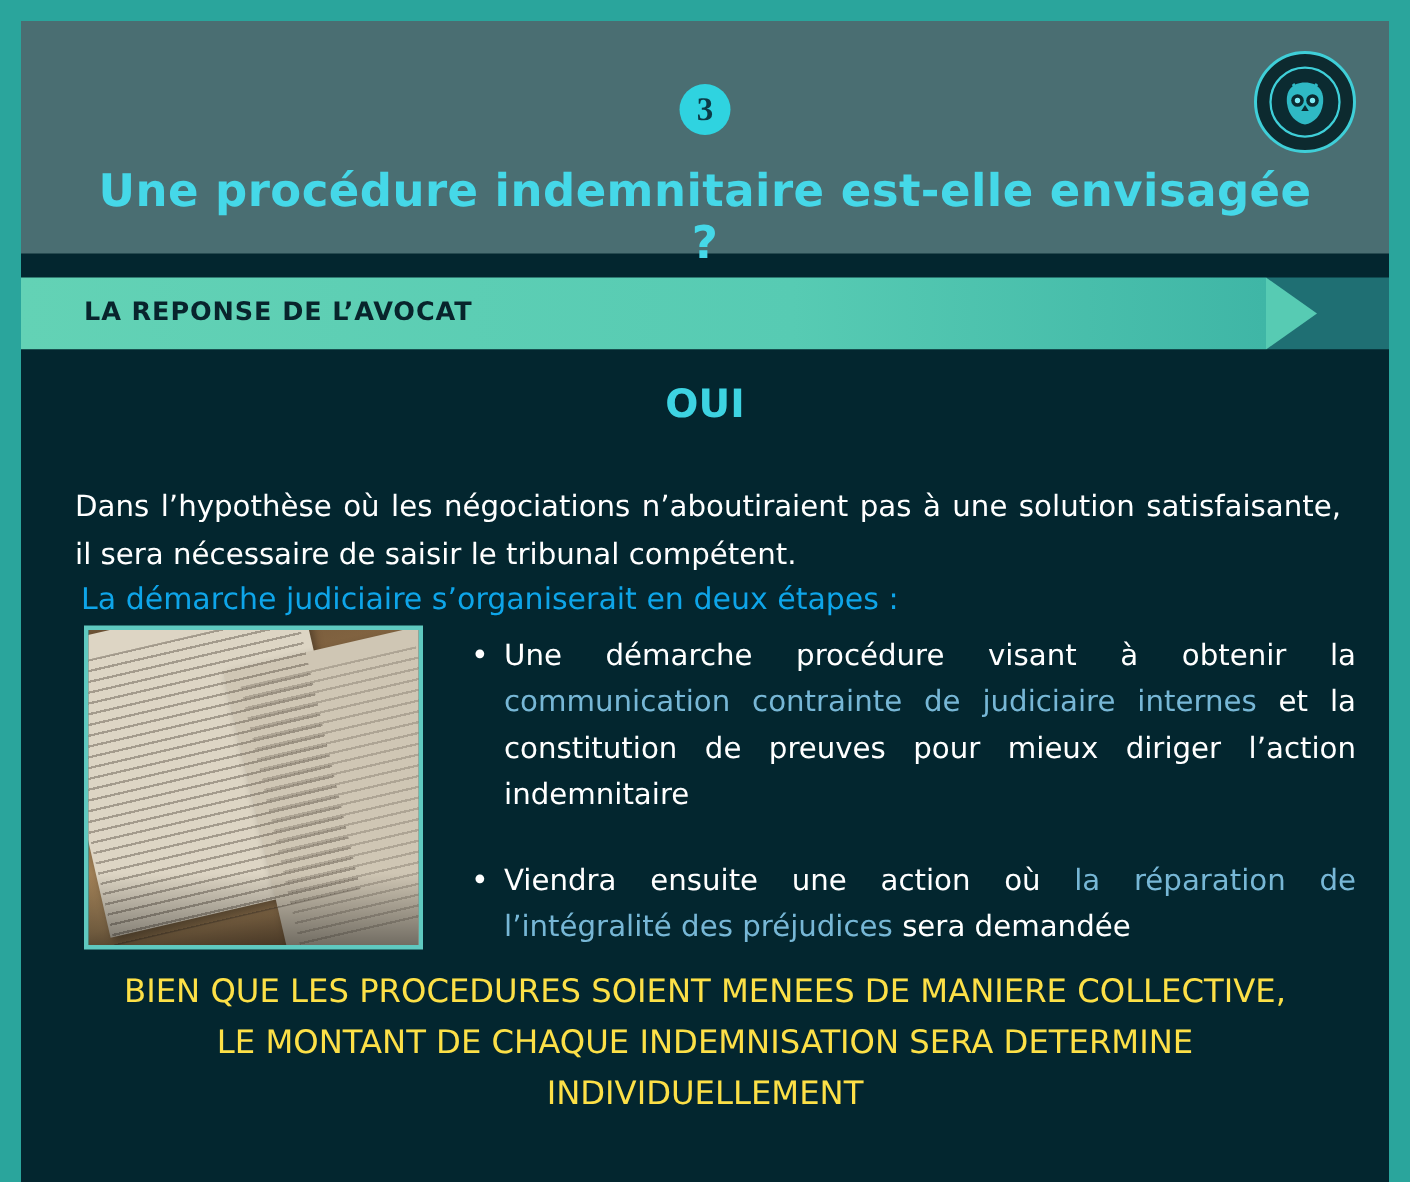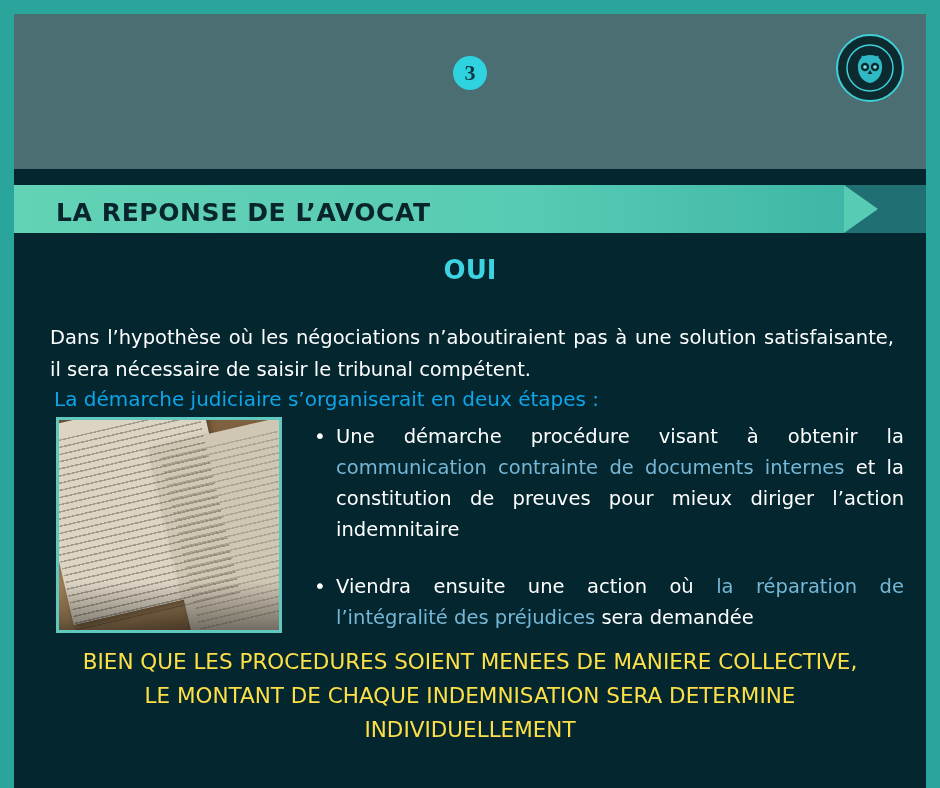--- a/index.html
+++ b/index.html
@@ -125,21 +125,21 @@
     width: 0; height: 0;
     border-left: 34px solid #57cbb3;
     border-top: 24px solid transparent;
     border-bottom: 24px solid transparent;
   }
   .answer-bar-label {
     position: absolute;
     left: 56px;
     top: 198px;
     color: #08242c;
-    font-size: 25px;
+    font-size: 17px;
     font-weight: bold;
     letter-spacing: .6px;
     font-family: "DejaVu Sans", sans-serif;
   }
 
   
   .body-area {
     position: absolute;
     left: 14px;
     top: 233px;
@@ -301,20 +301,21 @@
         <circle cx="25" cy="25" r="23" fill="#0b2b31" stroke="#3fcfd8" stroke-width="1.5"></circle>
         <path d="M25 12 C16 12 12 18 13 26 C14 34 19 39 25 40 C31 39 36 34 37 26 C38 18 34 12 25 12 Z" fill="#2fb9c4"></path>
         <circle cx="20" cy="24" r="4.2" fill="#0b2b31"></circle>
         <circle cx="30" cy="24" r="4.2" fill="#0b2b31"></circle>
         <circle cx="20" cy="24" r="1.8" fill="#7fe9f2"></circle>
         <circle cx="30" cy="24" r="1.8" fill="#7fe9f2"></circle>
         <path d="M25 27 l-2.5 4 h5 z" fill="#0b2b31"></path>
         <path d="M17 13 l3 4 M33 13 l-3 4" stroke="#2fb9c4" stroke-width="2" fill="none"></path>
       </svg>
     </div>
+    <div class="header-title">Une procédure indemnitaire est-elle envisagée ?</div>
   </div>
 
   <div class="answer-bar"></div>
   <div class="answer-bar-tail"></div>
   <div class="answer-bar-label">LA REPONSE DE L’AVOCAT</div>
 
   <div class="body-area">
 
     <div class="oui">OUI</div>
 
@@ -325,21 +326,21 @@
     <div class="photo">
       <div class="page-l"></div>
       <div class="page-r"></div>
       <div class="lines"></div>
       <div class="lines2"></div>
       <div class="shadow"></div>
     </div>
 
     <div class="bullets">
       <div class="bullet">
-        <span>Une démarche procédure visant à obtenir la </span><span class="hl">communication contrainte de documents internes</span><span> et la constitution de preuves pour mieux diriger l’action indemnitaire</span>
+        <span>Une démarche procédure visant à obtenir la </span><span class="hl">communication contrainte de judiciaire internes</span><span> et la constitution de preuves pour mieux diriger l’action indemnitaire</span>
       </div>
       <div class="bullet">
         <span>Viendra ensuite une action où </span><span class="hl">la réparation de l’intégralité des préjudices</span><span> sera demandée</span>
       </div>
     </div>
 
     <div class="footer-text">BIEN QUE LES PROCEDURES SOIENT MENEES DE MANIERE COLLECTIVE, LE MONTANT DE CHAQUE INDEMNISATION SERA DETERMINE INDIVIDUELLEMENT</div>
   </div>
 </div>
 

